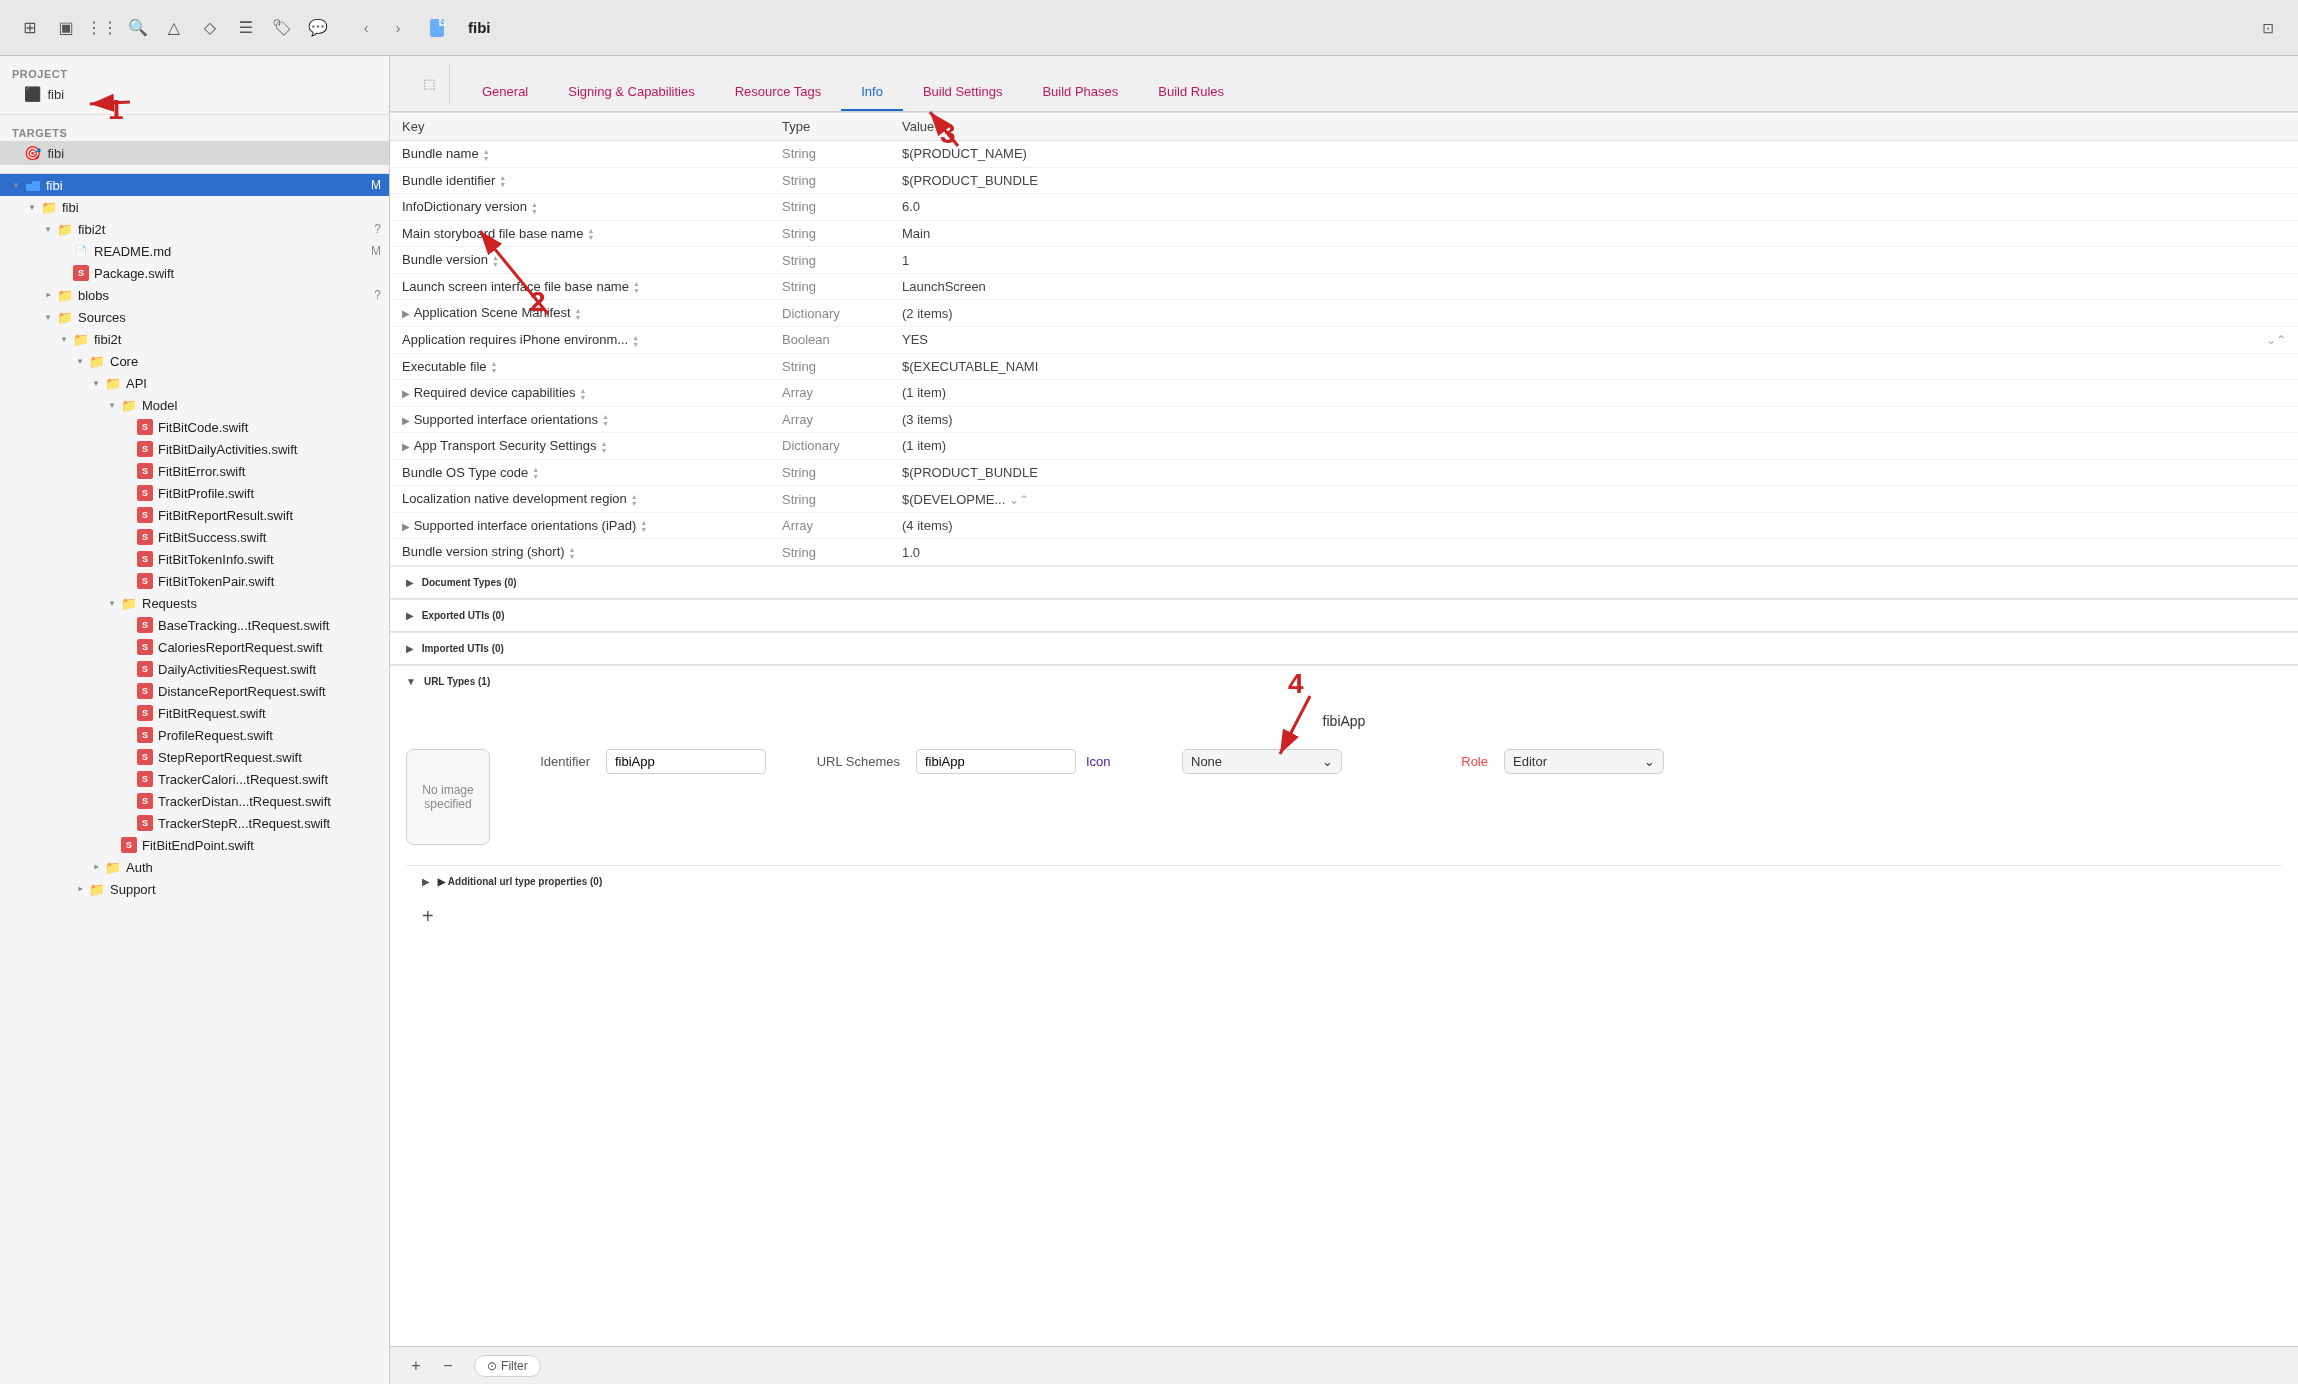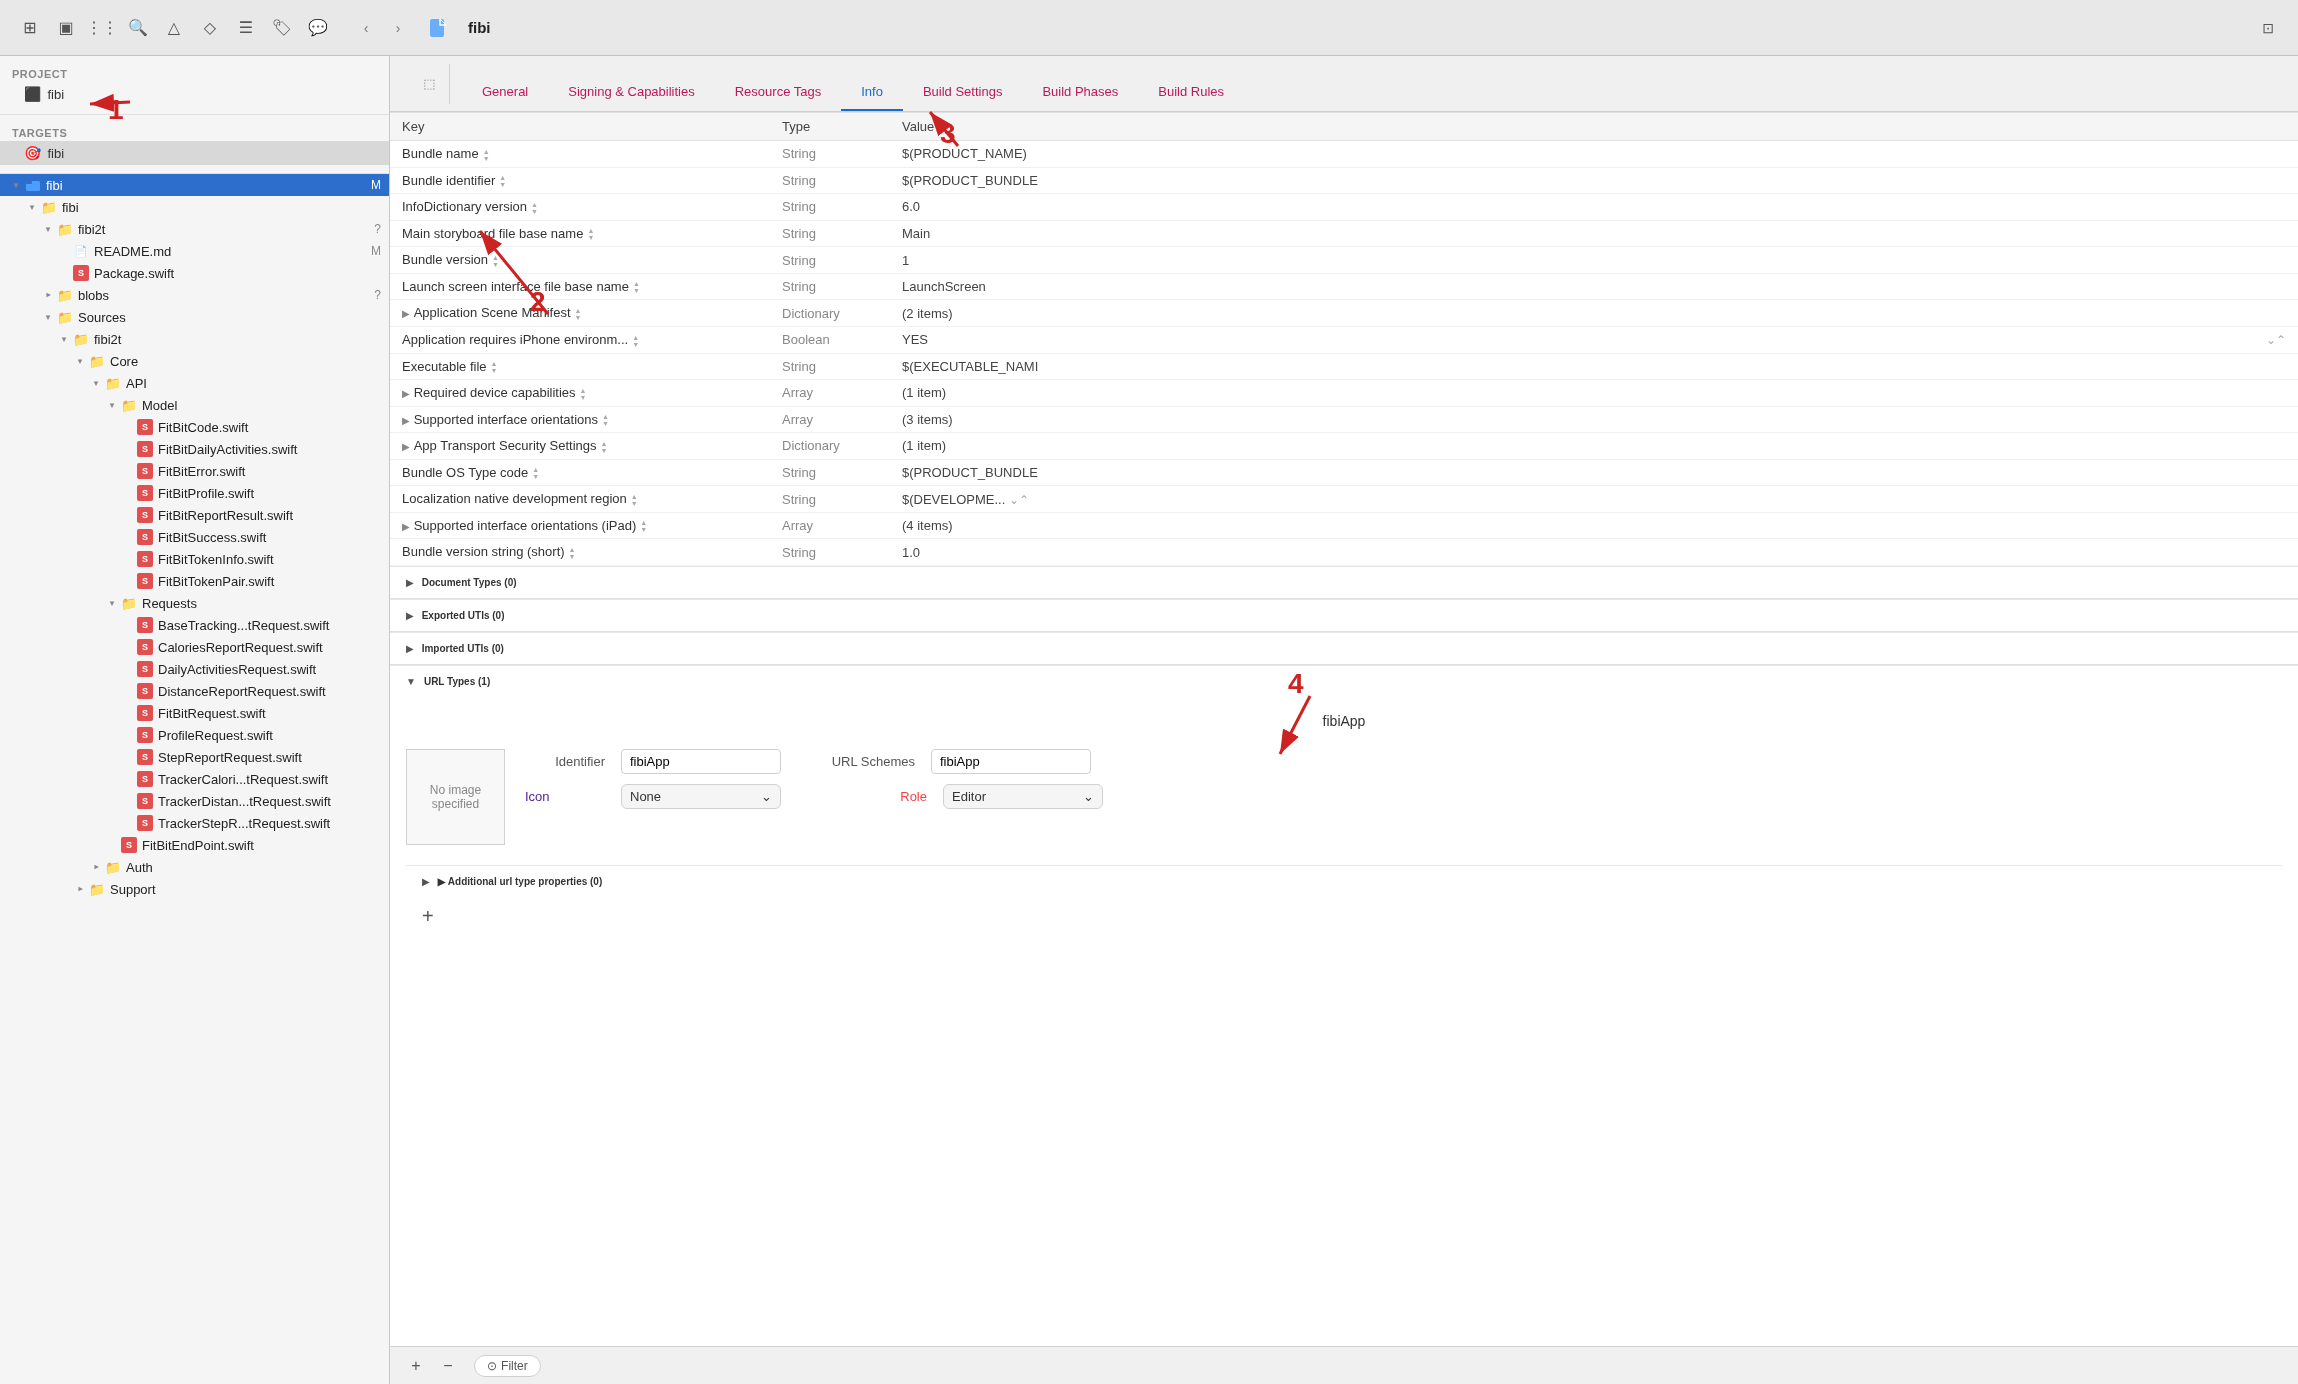--- a/index.html
+++ b/index.html
@@ -68,21 +68,21 @@
     .bool-value { display: flex; align-items: center; gap: 8px; justify-content: space-between; }
 
     
     .section-header { display: flex; align-items: center; padding: 10px 16px; background: white; border-top: 1px solid #e8e8e8; cursor: pointer; }
     .section-toggle { font-size: 10px; color: #555; margin-right: 8px; }
     .section-title { font-size: 10px; font-weight: 600; color: #333; }
 
     
     .url-types-content { padding: 16px; background: white; }
     .url-item-row { display: flex; align-items: flex-start; gap: 20px; padding: 12px 0; }
-    .no-image-box { width: 99px; height: 96px; border: 1px solid #d0d0d0; border-radius: 0; display: flex; align-items: center; justify-content: center; text-align: center; font-size: 12px; color: #888; background: #f8f8f8; flex-shrink: 0; }
+    .no-image-box { width: 84px; height: 96px; border: 1px solid #d0d0d0; border-radius: 8px; display: flex; align-items: center; justify-content: center; text-align: center; font-size: 12px; color: #888; background: #f8f8f8; flex-shrink: 0; }
     .url-field-input { border: 1px solid #d0d0d0; border-radius: 4px; padding: 4px 8px; font-size: 13px; background: white; width: 160px; }
     .url-field-select { border: 1px solid #d0d0d0; border-radius: 6px; padding: 4px 8px; font-size: 13px; background: #f5f5f5; width: 160px; display: flex; align-items: center; justify-content: space-between; }
     .url-item-title { font-size: 14px; font-weight: 500; color: #333; text-align: center; margin-bottom: 8px; }
     .add-remove-btn { width: 28px; height: 22px; display: flex; align-items: center; justify-content: center; color: #555; font-size: 16px; cursor: pointer; border-radius: 4px; }
     .filter-btn { margin-left: 8px; border: 1px solid #d0d0d0; border-radius: 12px; padding: 3px 12px; font-size: 12px; color: #555; background: white; display: flex; align-items: center; gap: 4px; cursor: pointer; }
 
     
     .swift-file-icon { width: 16px; height: 16px; background: #e05050; border-radius: 2px; display: inline-flex; align-items: center; justify-content: center; font-size: 9px; color: white; font-weight: bold; }
 
     .divider { height: 1px; background: #e0e0e0; margin: 0; }
@@ -526,21 +526,21 @@
         </div>
 
         <div class="url-types-content">
           <div class="url-item-title">fibiApp</div>
           <div class="url-item-row">
 
             <div class="no-image-box">
               <span>No image specified</span>
             </div>
 
-            <div style="display: flex; flex-direction: column; gap: 10px; flex: 1;">
+            <div style="display: flex; gap: 10px; flex: 1;">
               <div style="display: flex; align-items: center; gap: 16px;">
                 <span style="font-size:13px; color:#555; min-width:80px; text-align:right;">Identifier</span>
                 <input class="url-field-input" value="fibiApp" style="">
                 <span style="font-size:13px; color:#555; min-width:90px; text-align:right; margin-left:28px;">URL Schemes</span>
                 <input class="url-field-input" value="fibiApp" style="">
               </div>
               <div style="display: flex; align-items: center; gap: 16px;">
                 <span style="font-size:13px; color:#4c1d95; min-width:80px; text-align:left;">Icon</span>
                 <div class="url-field-select">
                   <span>None</span>

